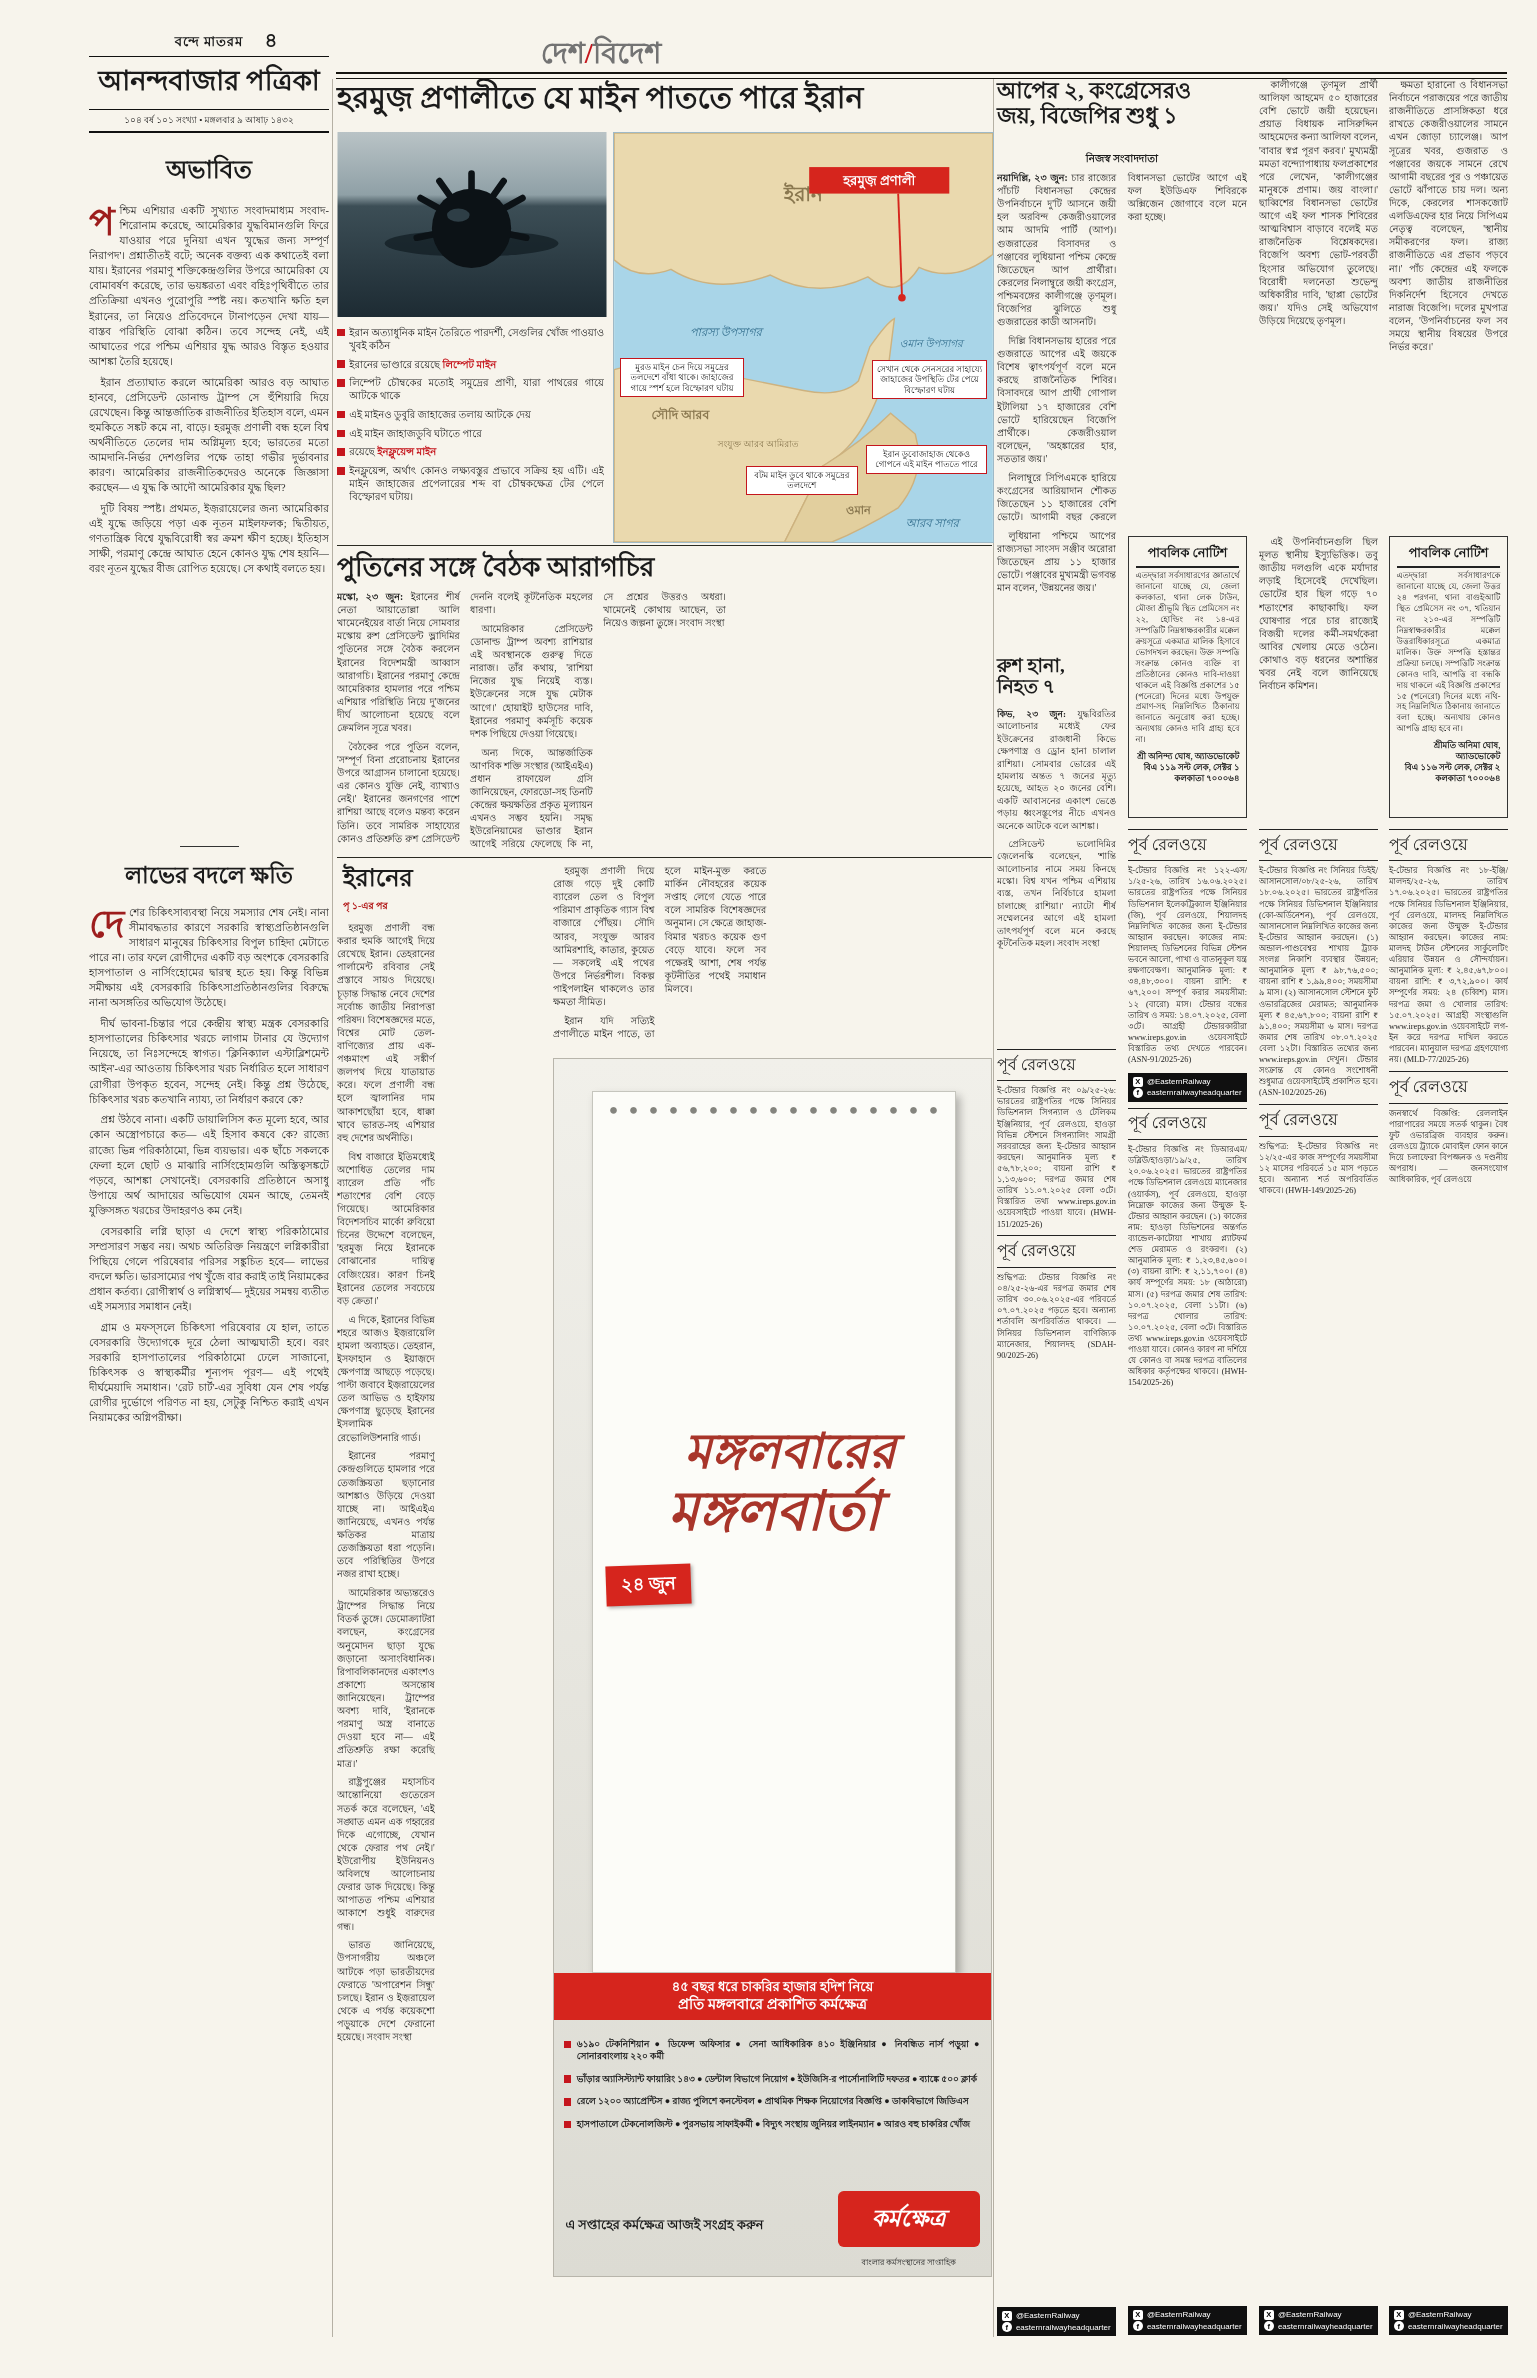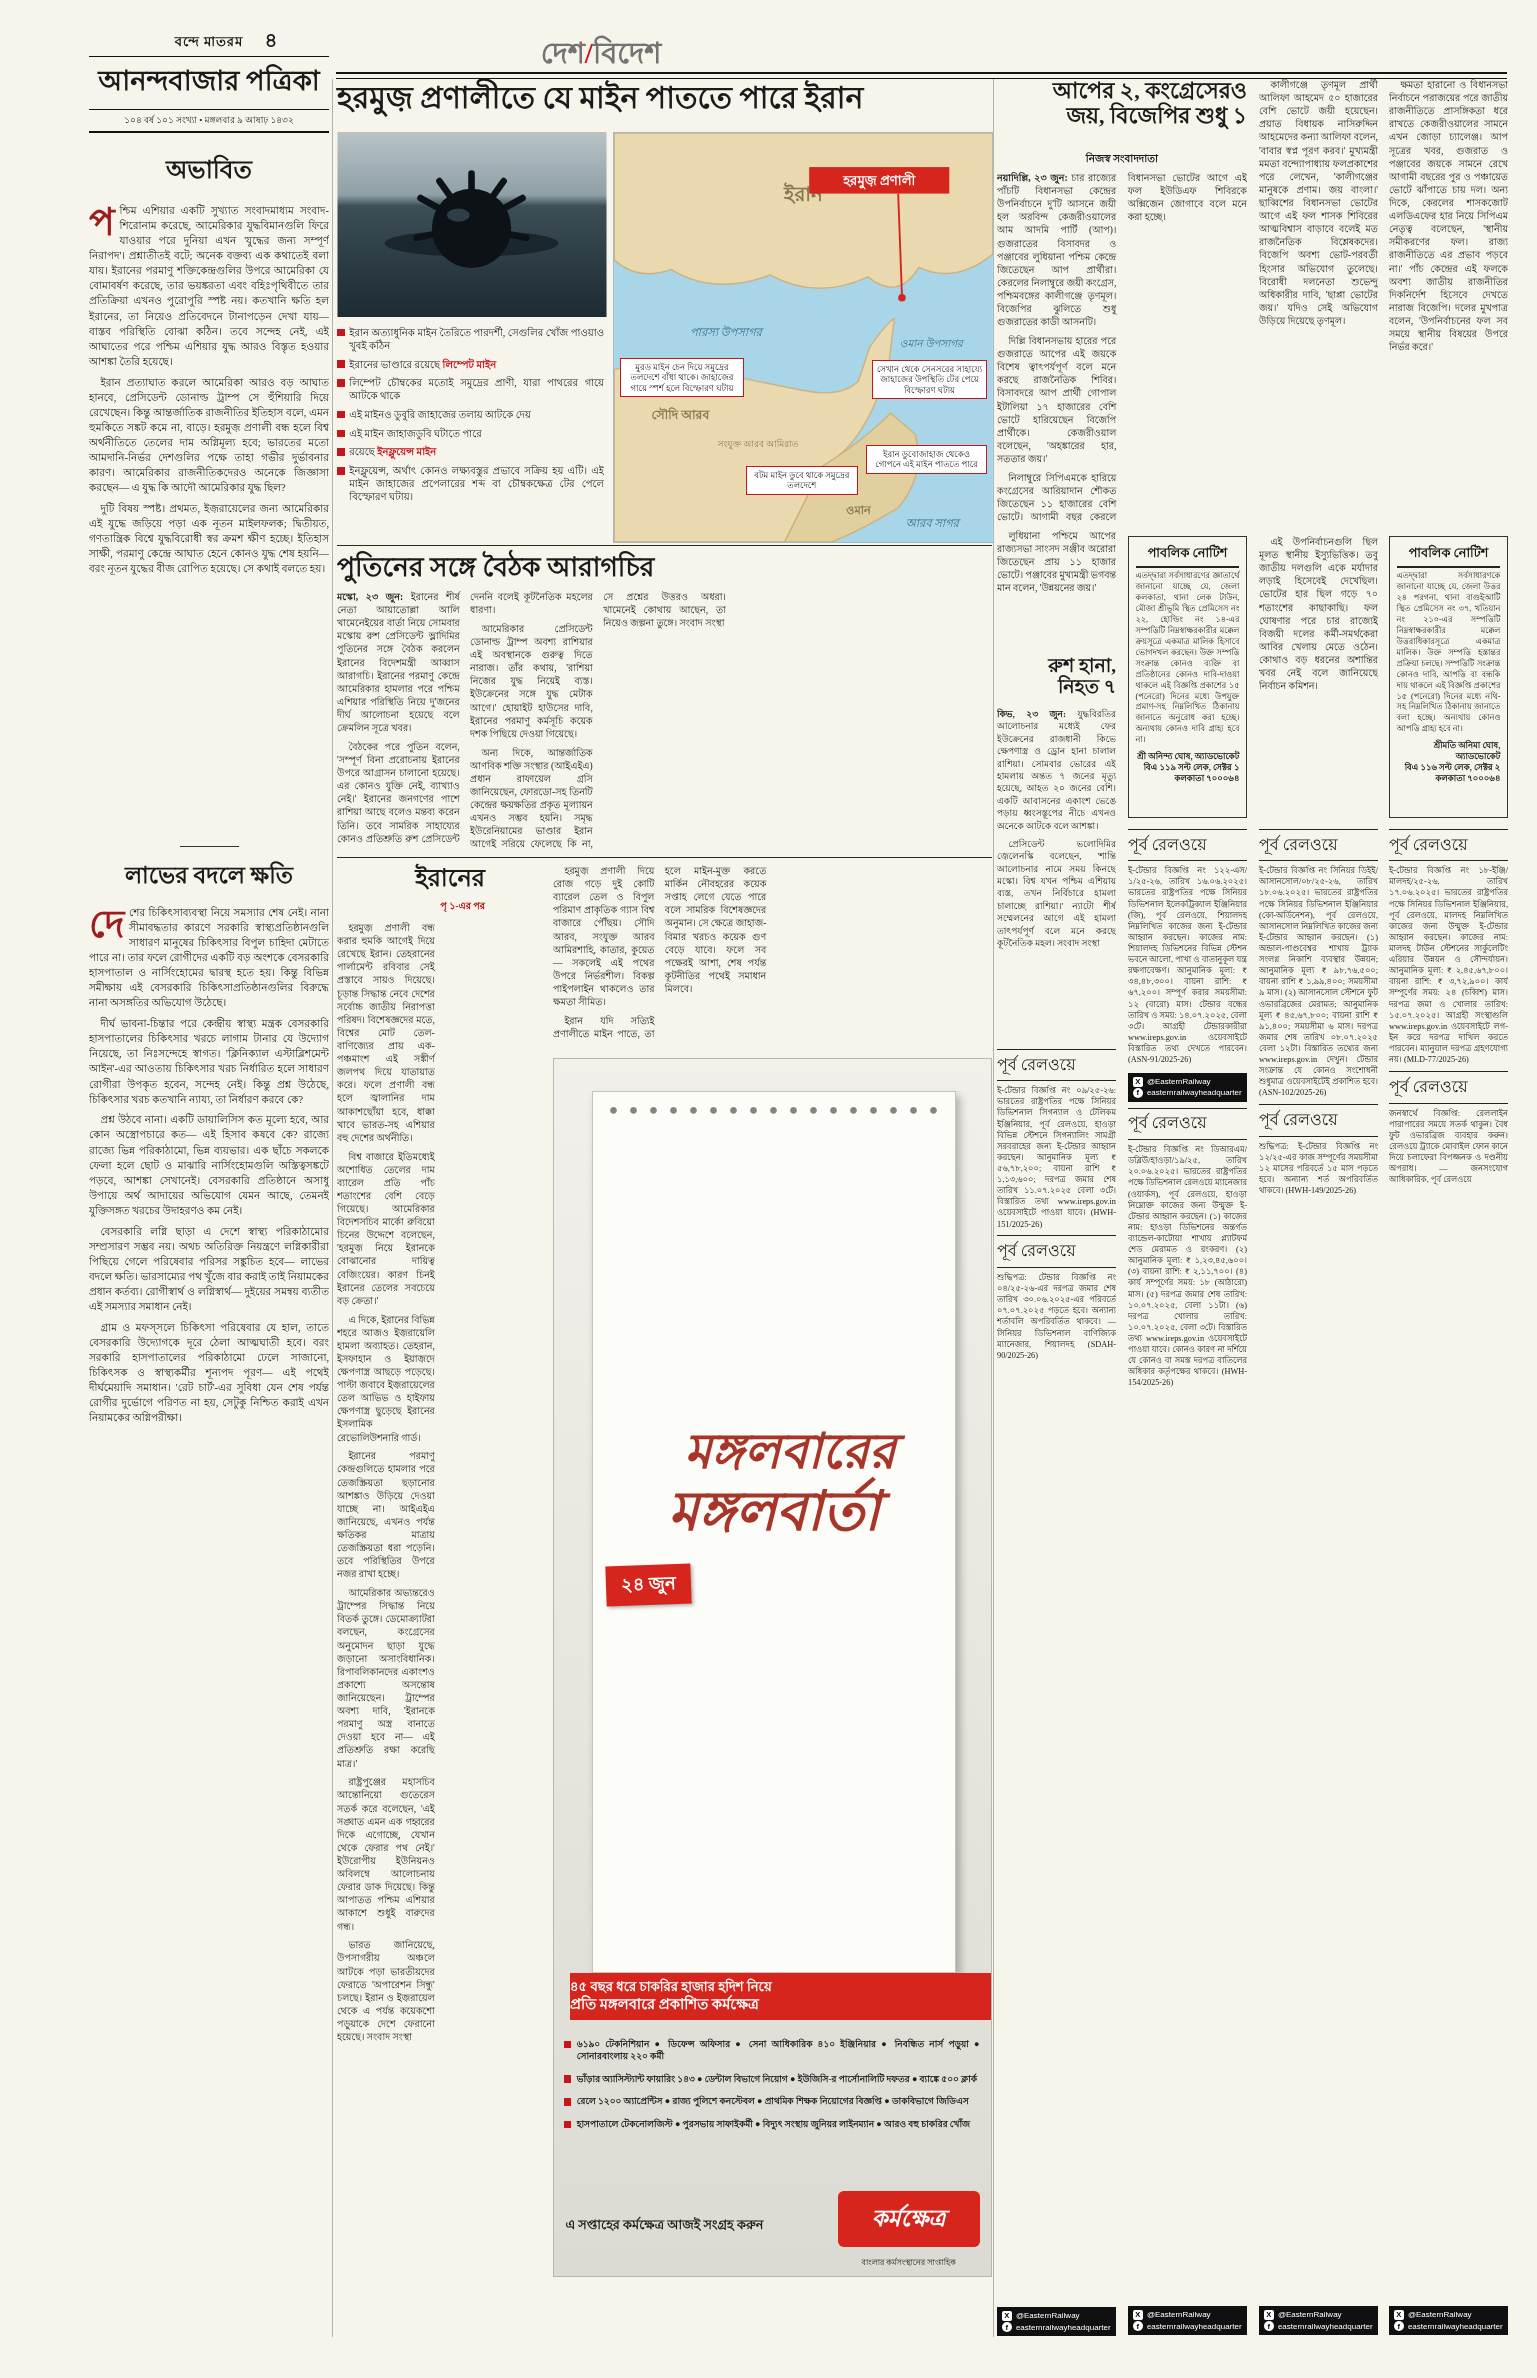--- a/index.html
+++ b/index.html
@@ -1,21 +1,21 @@
 <!DOCTYPE html>
 <html style="font-size:15px"><head>
 <meta charset="utf-8">
 <title>আনন্দবাজার পত্রিকা — ৪</title>
 <style>
   html,body{margin:0;padding:0;background:#6e6e6e;}
   .page{position:relative;width:1538px;height:2378px;background:#f7f4ec;color:#1b1b1b;
         font-family:"Liberation Serif",serif;overflow:hidden;margin:0 auto;}
   .abs{position:absolute;}
   .b{font-weight:bold;}
-  .ctr{text-align:right;}
+  .ctr{text-align:left;}
   .news{font-size:9.5px;line-height:1.38;text-align:justify;overflow:hidden;column-fill:auto;}
   .para{margin:0 0 5.7px 0;text-indent:11.4px;}
   .para.noind{text-indent:0;}
   .vdiv{width:0.9px;background:#b5b0a4;}
   .drule{border-top:2.1px solid #15140f;border-bottom:0.9px solid #15140f;height:3.8px;}
   .thinrule{border-top:1.1px solid #2a2a22;height:0;}
   
   .mh-slogan{font-size:13.2px;font-weight:bold;text-align:center;letter-spacing:0.9px;}
   .mh-title{font-size:27.4px;font-weight:bold;text-align:center;border-top:1.4px solid #111;
             border-bottom:0.9px solid #111;padding:2.8px 0 3.8px;margin-top:1.9px;}
@@ -61,21 +61,21 @@
   .ad{background:linear-gradient(#f1f0ea,#dcdbd3);border:0.9px solid #b8b5ab;overflow:hidden;}
   .cal{position:absolute;left:38px;top:32px;width:362px;height:880px;background:#fcfcf8;
        border:0.9px solid #c5c5bd;box-shadow:3.8px 4.7px 8.5px rgba(0,0,0,.28);}
   .spiral{height:21px;margin:7.6px 11.4px 0;
           background-image:radial-gradient(circle 3px at 9.5px 10.4px,#84847e 2.8px,rgba(0,0,0,0) 3.8px);
           background-size:20px 21px;background-repeat:repeat-x;}
   .calttl{margin-top:303px;text-align:center;font-weight:bold;font-style:italic;color:#a8352a;line-height:1.15;}
   .calttl .l1{font-size:49px;margin-left:32px;} .calttl .l2{font-size:55px;}
   .datetab{position:absolute;left:13.2px;top:473px;background:#d6251d;color:#fff;font-weight:bold;
            font-size:18px;padding:4.7px 15px;transform:rotate(-2deg);box-shadow:1.9px 1.9px 3.8px rgba(0,0,0,.3);}
-  .band{position:absolute;left:16px;top:914px;width:100%;background:#d6251d;color:#fff;
+  .band{position:absolute;left:0;top:914px;width:100%;background:#d6251d;color:#fff;text-align:center;
         font-weight:bold;padding:4.7px 0 5.7px;line-height:1.3;}
   .band .b1{font-size:13.2px;} .band .b2{font-size:14.7px;}
   .listings{position:absolute;left:9.5px;top:979px;width:416px;}
   .lrow{display:flex;gap:5.7px;font-size:9px;line-height:1.35;margin-bottom:10.4px;font-weight:bold;text-align:justify;}
   .cta{position:absolute;left:11.4px;top:1156px;font-size:12.8px;font-weight:bold;}
   .brandwrap{position:absolute;right:11.4px;top:1132px;width:142px;text-align:center;}
   .brandbox{background:#d6251d;color:#fff;font-weight:bold;font-style:italic;font-size:23px;
             padding:8.5px 5.7px;border-radius:5.7px;}
   .brandtag{font-size:8px;margin-top:9px;}
   svg text{font-family:"Liberation Serif",serif;}

